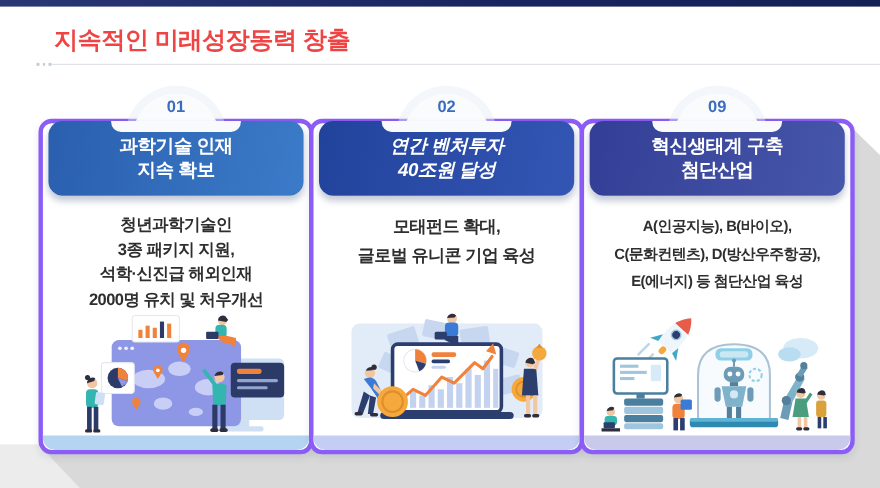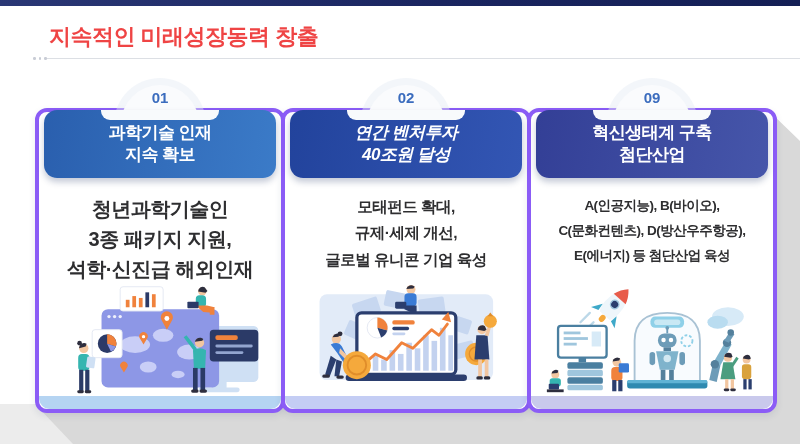--- a/index.html
+++ b/index.html
@@ -38,21 +38,21 @@
           color:#fff;font-weight:800;font-size:17px;line-height:1.32;letter-spacing:-0.5px;
           box-shadow:0 4px 6px rgba(25,45,95,.25);}
   .card-1 .header{background:linear-gradient(100deg,#2a5fae,#3b7bc8);}
   .card-2 .header{background:linear-gradient(100deg,#22439c,#3356b4);font-style:italic;}
   .card-3 .header{background:linear-gradient(100deg,#333f96,#4656aa);}
   .notch{position:absolute;top:0;left:50%;transform:translateX(-50%);width:118px;height:10px;
          background:#f8fafc;border-radius:0 0 9px 9px;}
 
   .body{position:absolute;top:82px;left:6px;right:6px;text-align:center;
         font-weight:700;color:#2e2e30;letter-spacing:-0.5px;}
-  .card-1 .body{font-size:20px;line-height:1.5;}
+  .card-1 .body{font-size:15px;line-height:1.5;}
   .card-2 .body{font-size:15.5px;line-height:1.7;}
   .card-3 .body{font-size:13.5px;line-height:1.85;}
 
   .illus{position:absolute;left:5px;right:5px;bottom:14px;height:112px;
          display:flex;justify-content:center;align-items:flex-end;}
   .illus svg{height:100%;width:auto;}
 
   .strip{position:absolute;left:0;right:0;bottom:0;height:13px;border-radius:0 0 11px 11px;}
   .card-1 .strip{background:#b5d4f2;}
   .card-2 .strip{background:#c4cdf4;}
@@ -79,20 +79,21 @@
     <div class="num">01</div>
     <div class="header">
       <div class="notch"></div>
       <div>과학기술 인재</div>
       <div>지속 확보</div>
     </div>
     <div class="body">
       <div>청년과학기술인</div>
       <div>3종 패키지 지원,</div>
       <div>석학·신진급 해외인재</div>
+      <div>2000명 유치 및 처우개선</div>
     </div>
     <div class="illus">
       <svg viewBox="0 0 230 120">
         <rect x="140" y="46" width="80" height="60" rx="5" fill="#cfe0f4"></rect>
         <rect x="170" y="106" width="16" height="7" fill="#cfe0f4"></rect>
         <rect x="156" y="112" width="44" height="5" rx="2.5" fill="#cfe0f4"></rect>
         <rect x="52" y="28" width="126" height="84" rx="7" fill="#8d97e6"></rect>
         <circle cx="60" cy="36" r="1.8" fill="#fff" opacity=".85"></circle>
           <circle cx="66" cy="36" r="1.8" fill="#fff" opacity=".85"></circle>
           <circle cx="72" cy="36" r="1.8" fill="#fff" opacity=".85"></circle>
@@ -151,21 +152,20 @@
   <section class="card card-2">
     <div class="num-circle"></div>
     <div class="num">02</div>
     <div class="header">
       <div class="notch"></div>
       <div>연간 벤처투자</div>
       <div>40조원 달성</div>
     </div>
     <div class="body">
       <div>모태펀드 확대,</div>
-      <div>규제·세제 개선,</div>
       <div>글로벌 유니콘 기업 육성</div>
     </div>
     <div class="illus">
       <svg viewBox="0 0 230 120">
         <rect x="22" y="12" width="186" height="92" rx="8" fill="#e2ebf8"></rect>
         <g fill="#c7d7f0">
           <rect x="58" y="18" width="28" height="17" rx="2" transform="rotate(-18 72 26)"></rect>
           <rect x="92" y="10" width="28" height="17" rx="2" transform="rotate(12 106 18)"></rect>
           <rect x="128" y="16" width="28" height="17" rx="2" transform="rotate(-8 142 24)"></rect>
           <rect x="50" y="44" width="28" height="17" rx="2" transform="rotate(24 64 52)"></rect>

